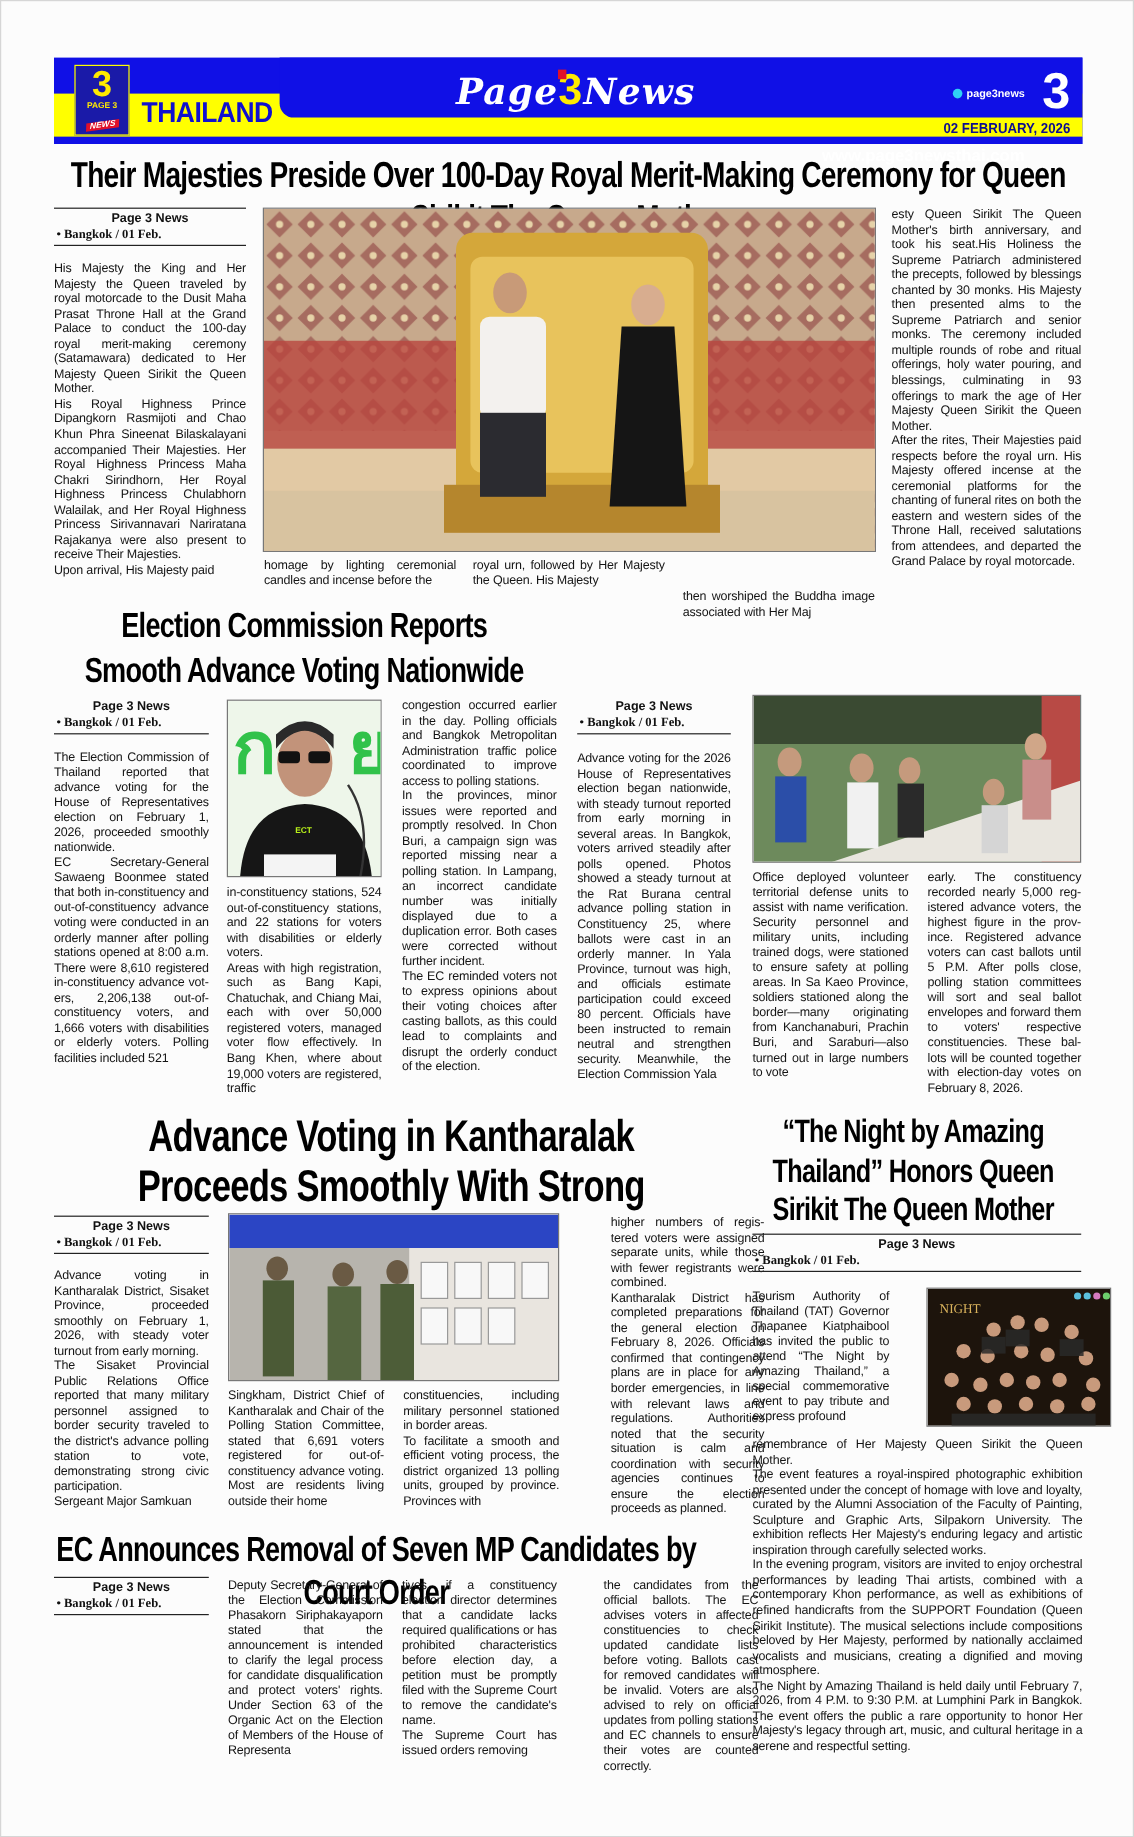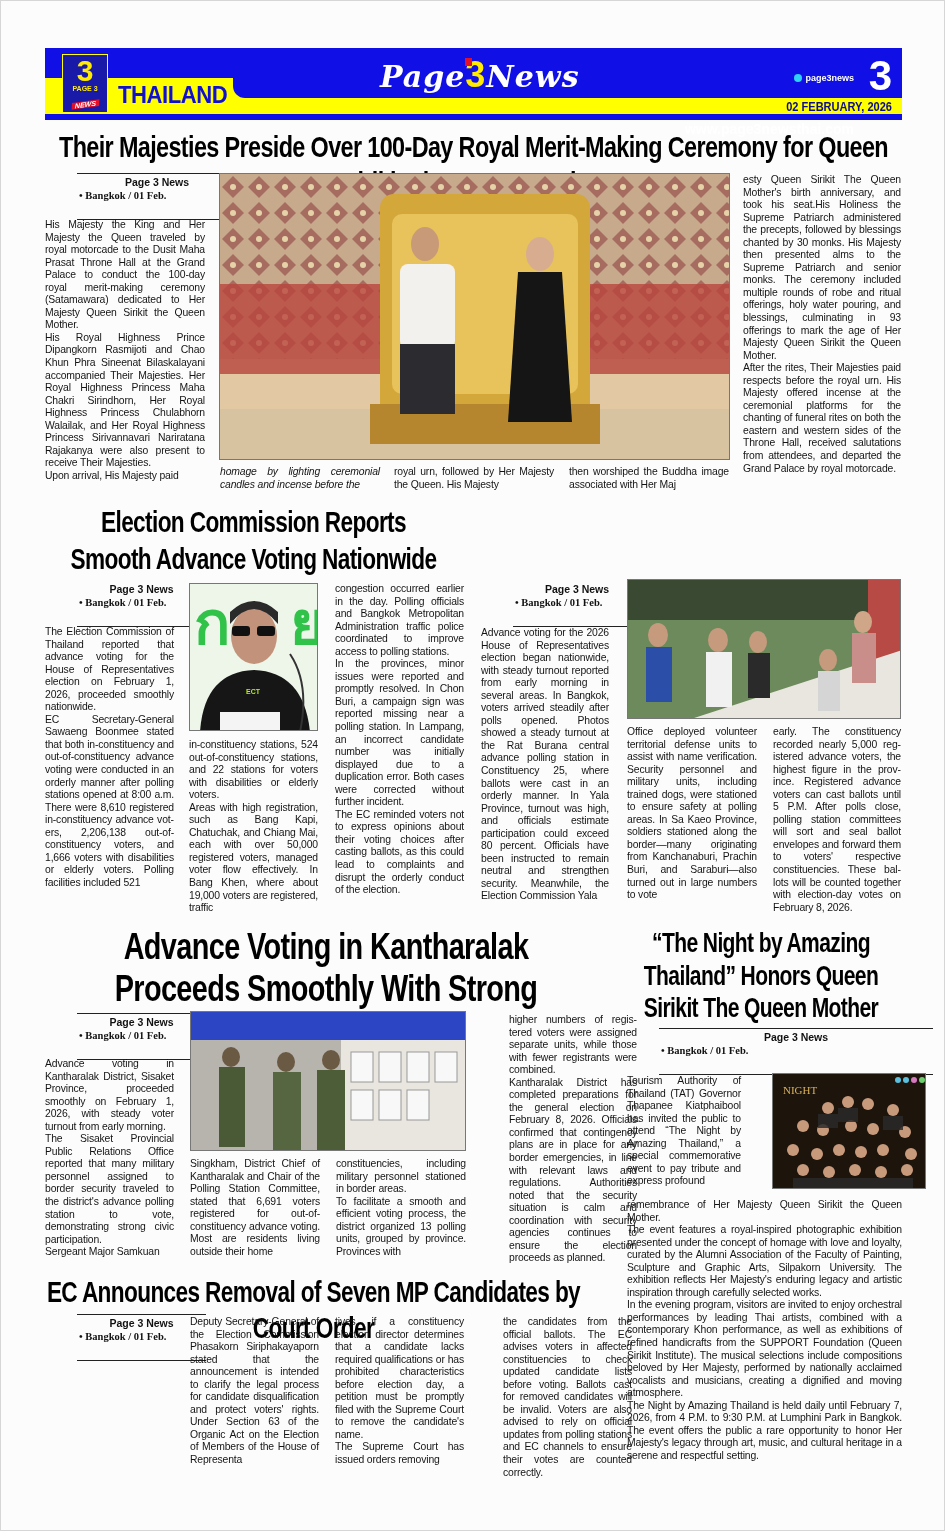--- a/index.html
+++ b/index.html
@@ -25,21 +25,21 @@
   .website { position: absolute; right: 48px; top: 40px; font-size: 14px; color: #fff; font-weight: bold; margin-top: 33px; }
   .page-num { position: absolute; right: 10px; top: 2px; font-weight: bold; font-size: 42px; color: #fff; line-height: 52px; }
   .date { position: absolute; right: 10px; top: 52px; font-weight: bold; font-size: 12px; color: #0c0c90; transform: scaleX(0.92); transform-origin: right; }
 
   
   .hl { position: absolute; font-weight: bold; color: #000; text-align: center; letter-spacing: -0.8px; transform-origin: center; }
   .hl.condensed { transform: scaleX(0.78); }
   .hl.serif { font-family: "Liberation Serif", serif; font-weight: normal; letter-spacing: -0.3px; }
 
   
-  .byline { position: absolute; font-size: 10.5px; font-weight: bold; border-top: 1.5px solid #222; border-bottom: 1.5px solid #222; padding: 2px 0 17px; margin-left: 32px; }
+  .byline { position: absolute; font-size: 10.5px; font-weight: bold; border-top: 1.5px solid #222; border-bottom: 1.5px solid #222; padding: 2px 0 2px; }
   .byline .src { display: block; text-align: center; line-height: 13px; }
   .byline .loc { display: block; line-height: 13px; padding-left: 2px; font-family: Liberation Serif, serif; }
 
   
   .col { position: absolute; font-size: 10.4px; line-height: 12.55px; text-align: justify; hyphens: manual; color: #141414; letter-spacing: -0.15px; }
 
   
   .photo { position: absolute; overflow: hidden; border: 1px solid #777; }
 </style>
 </head>
@@ -94,23 +94,23 @@
       <rect x="160" y="20" width="210" height="230" rx="14" fill="#d4a73a"></rect>
       <rect x="172" y="40" width="186" height="180" rx="10" fill="#e8c35c"></rect>
       <rect x="150" y="230" width="230" height="40" fill="#b5862d"></rect>
       <ellipse cx="205" cy="70" rx="14" ry="17" fill="#c89a78"></ellipse>
       <rect x="180" y="90" width="55" height="85" rx="8" fill="#f3f1ee"></rect>
       <rect x="180" y="170" width="55" height="70" fill="#2b2b30"></rect>
       <ellipse cx="320" cy="80" rx="14" ry="17" fill="#d8ad8f"></ellipse>
       <path d="M298 98 h44 l10 150 h-64 z" fill="#151515"></path>
     </svg>
   </div>
-  <div class="col" style="left:219px; top:465px; width:160px;font-style:italic;">homage by lighting ceremonial candles and incense before the</div>
+  <div class="col" style="left:219px; top:465px; width:160px;">homage by lighting ceremonial candles and incense before the</div>
   <div class="col" style="left:393px; top:465px; width:160px;">royal urn, followed by Her Maj­esty the Queen. His Majesty</div>
-  <div class="col" style="left:568px; top:465px; width:160px;">then worshiped the Buddha image associated with Her Maj­</div>
+  <div class="col" style="left:568px; top:491px; width:160px;">then worshiped the Buddha image associated with Her Maj­</div>
   <div class="col" style="left:742px; top:173px; width:158px; white-space:pre-line;">esty Queen Sirikit The Queen Mother's birth anniversary, and took his seat.His Holiness the Supreme Patriarch adminis­tered the precepts, followed by blessings chanted by 30 monks. His Majesty then presented alms to the Supreme Patriarch and senior monks. The cere­mony included multiple rounds of robe and ritual offerings, holy water pouring, and blessings, culminating in 93 offerings to mark the age of Her Majesty Queen Sirikit the Queen Mother.
 After the rites, Their Majesties paid respects before the royal urn. His Majesty offered incense at the ceremonial platforms for the chanting of funeral rites on both the eastern and western sides of the Throne Hall, received salutations from atten­dees, and departed the Grand Palace by royal motorcade.</div>
 
   <div class="hl condensed" style="left:-10px; top:503px; width:525px; font-size:29px; line-height:37px;">
     <div>Election Commission Reports</div>
     <div>Smooth Advance Voting Nationwide</div>
   </div>
   <div class="byline" style="left:44px; top:580px; width:129px; border-top:none;">
     <span class="src">Page 3 News</span>
     <span class="loc">• Bangkok  / 01  Feb.</span>

